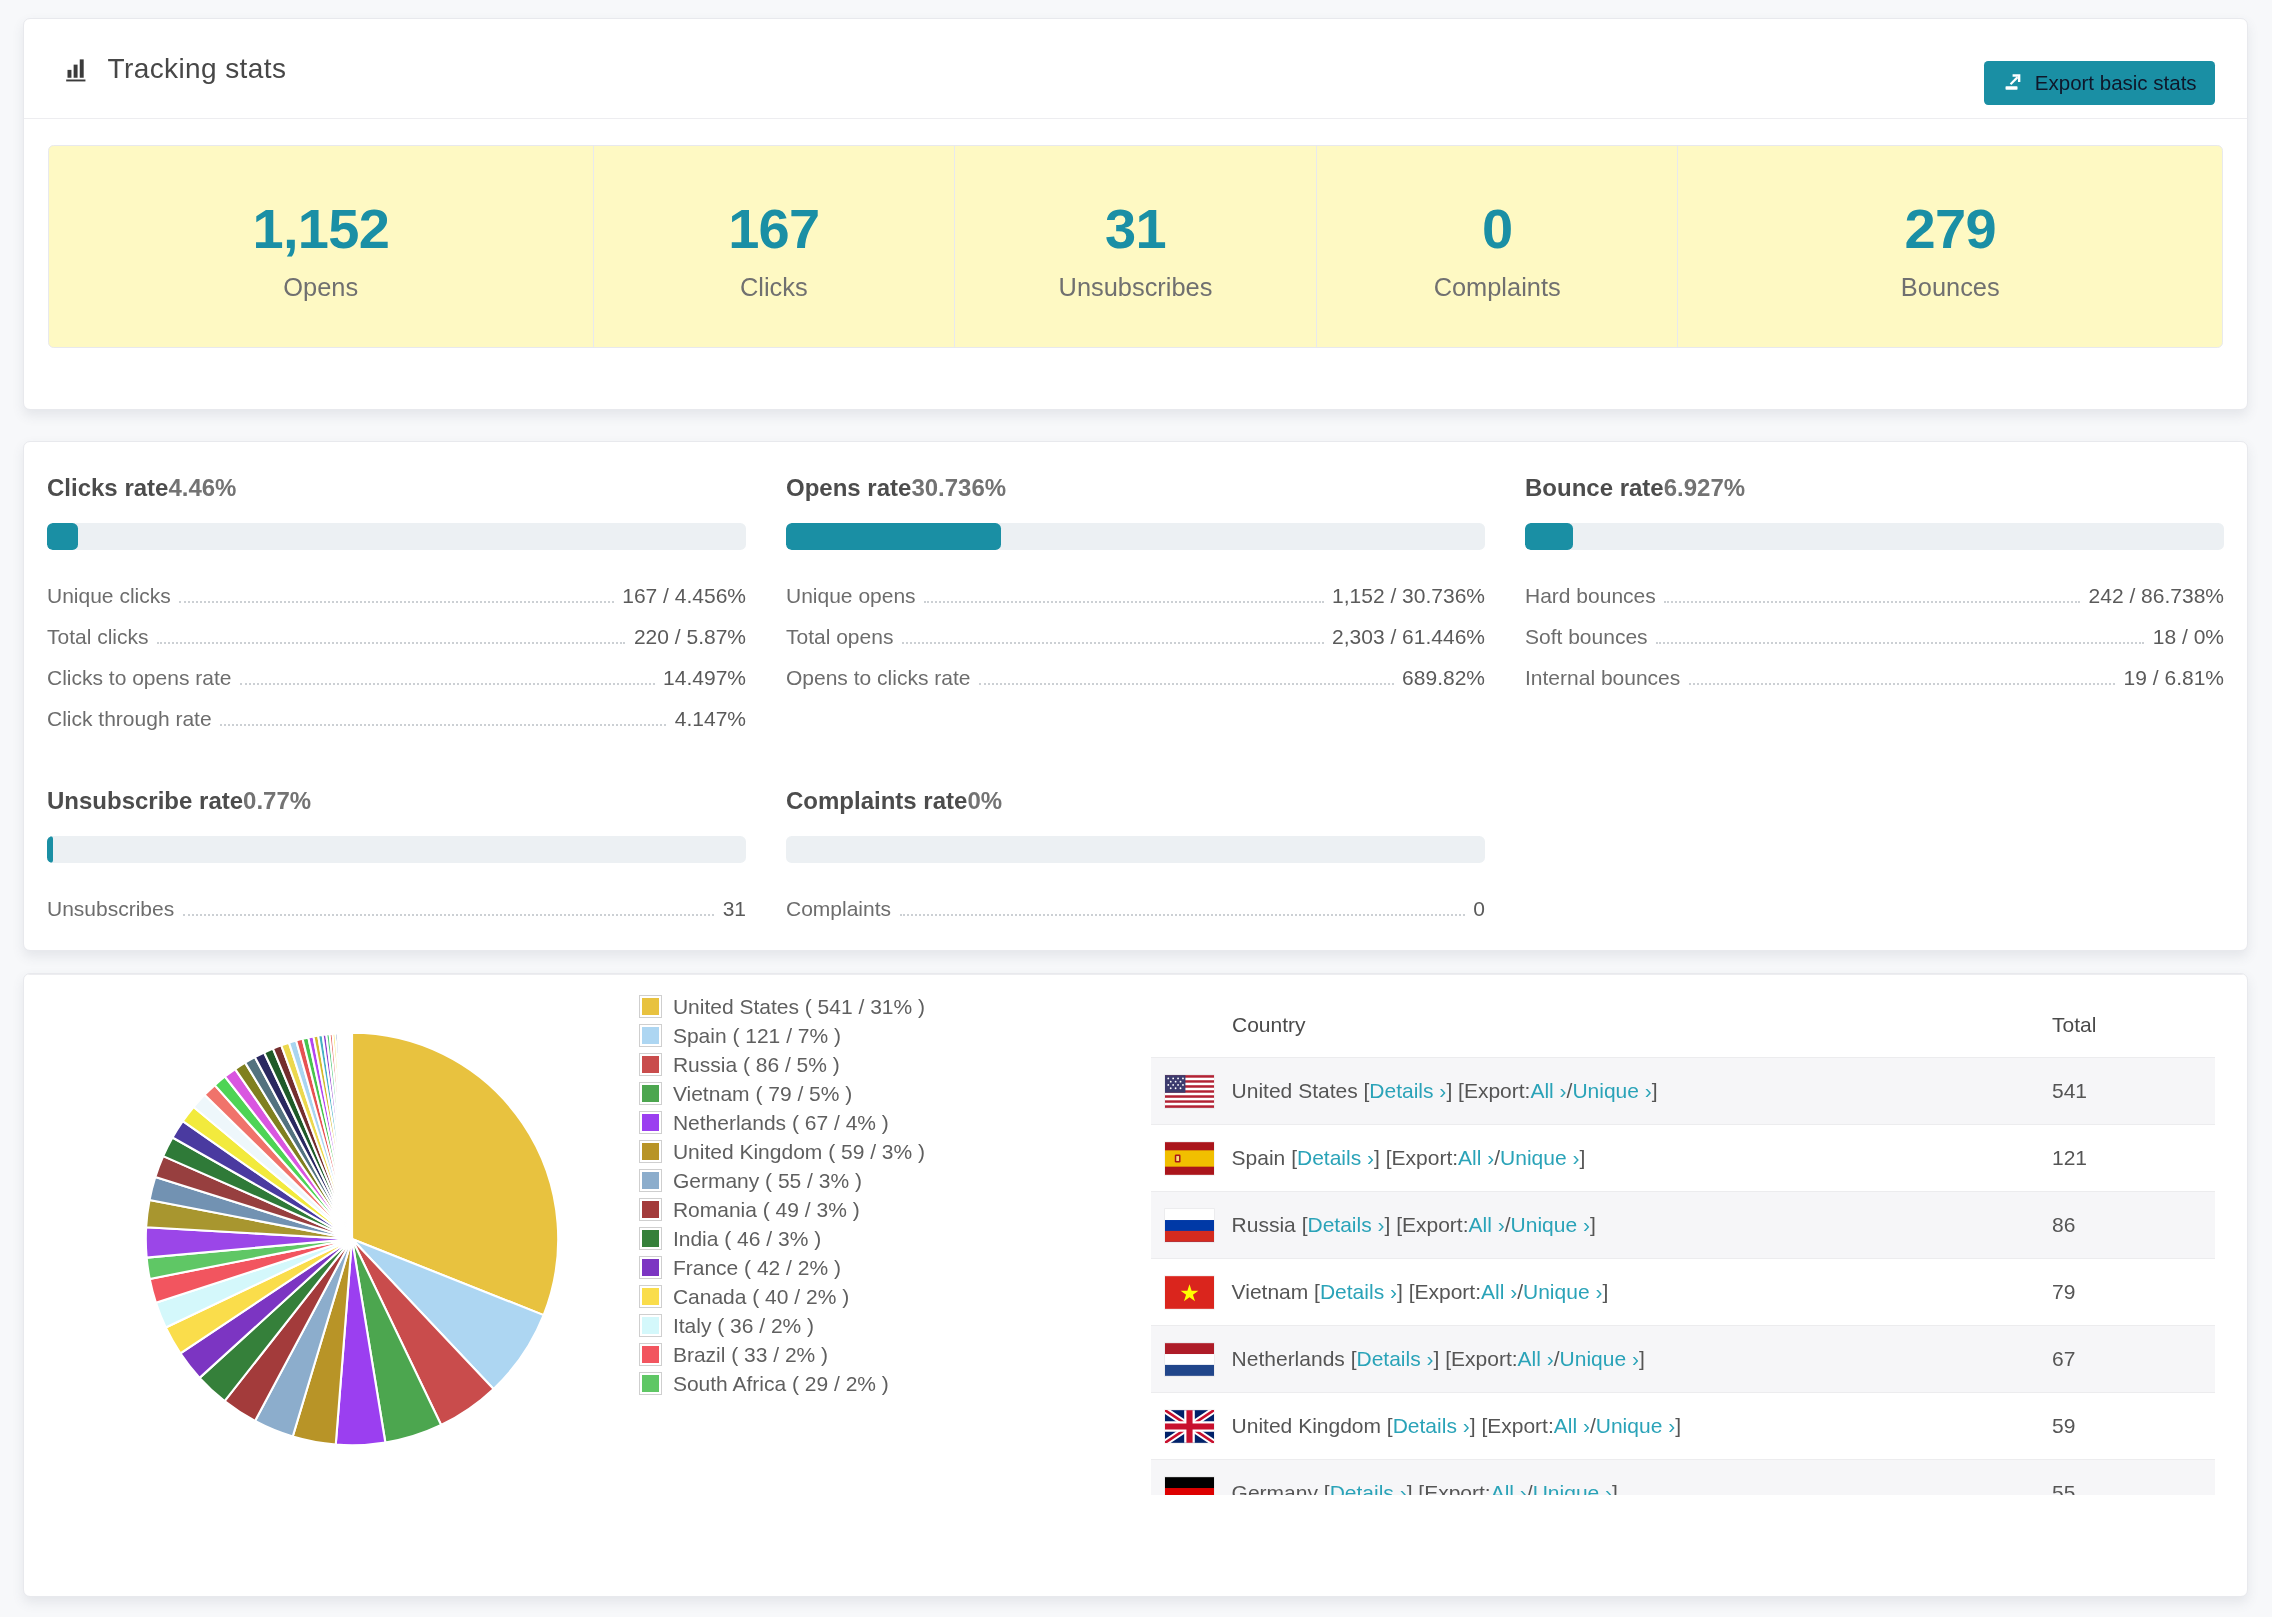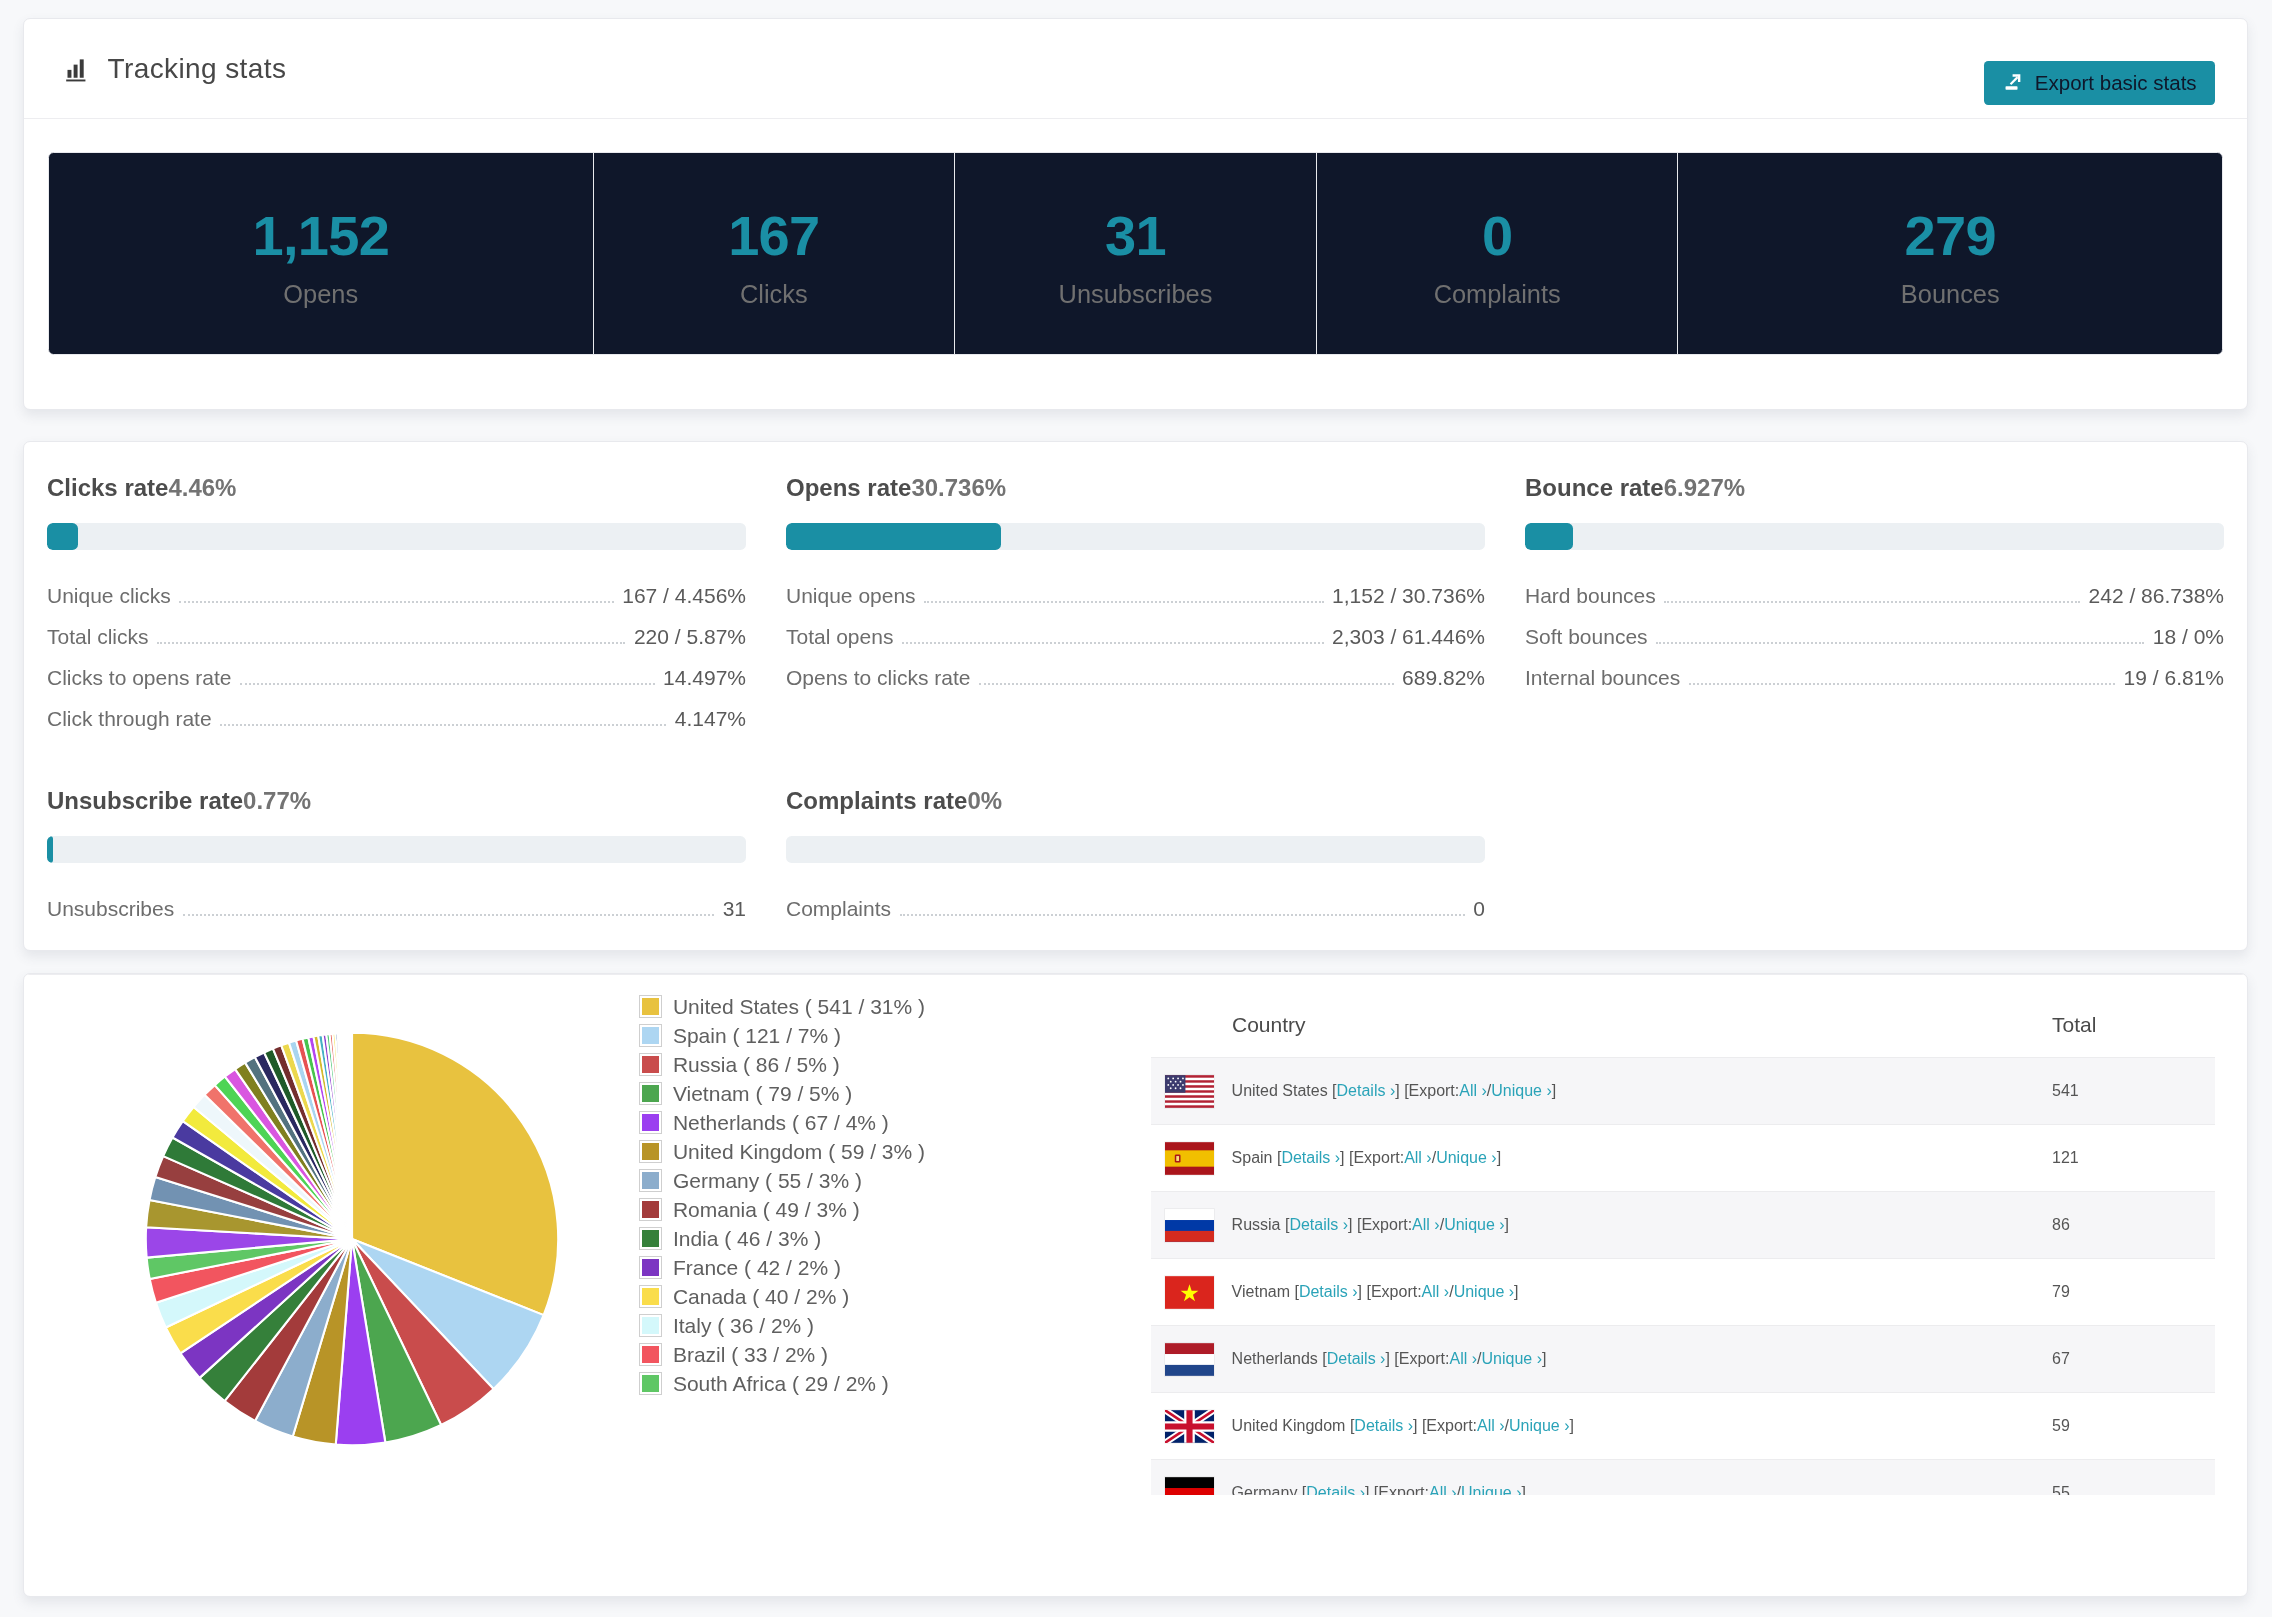--- a/index.html
+++ b/index.html
@@ -31,24 +31,24 @@
   
   .btn-export {
     position:absolute; right:32px; top:42px; height:44px;
     display:flex; align-items:center; gap:10px;
     background:#1a8fa4; color:#0f172a; border:none; border-radius:4.2px;
     padding:0 18.4px; font-size:20.5px; font-family:inherit; cursor:pointer;
   }
 
   
   .stats-row {
-    margin:33px 24px 0;
+    margin:26px 24px 0;
     display:flex;
     border:0.7px solid #e8e9ed; border-radius:5.6px;
-    height:203px; overflow:hidden; background:#0f172a;
+    height:203px; overflow:hidden; background:#fef9c3;
   }
   .stat-box {
     flex:1; display:flex; flex-direction:column; align-items:center; justify-content:center;
     border-right:0.7px solid #e8e9ed; padding-top:4.2px;
   }
   .stat-box:first-child, .stat-box:last-child { flex:1.507; }
   .stat-box:last-child { border-right:none; }
   .stat-value { font-size:56px; font-weight:700; color:#1a8fa5; letter-spacing:-0.7px; }
   .stat-label { font-size:25.4px; color:#707070; margin-top:11.3px; }
 
@@ -76,21 +76,21 @@
   .legend { position:absolute; left:615px; top:17px; list-style:none; }
   .legend li { display:flex; align-items:center; height:29px; }
   .swatch { width:22.6px; height:22.6px; border:1.4px solid #cfcfcf; background:#fff; padding:2.1px; margin-right:11.3px; flex:none; }
   .swatch i { display:block; width:100%; height:100%; }
   .legend .txt { font-size:21px; color:#5f5f5f; white-space:nowrap; }
 
   .geo-table { position:absolute; left:1127px; top:17px; width:1064px; height:503px; overflow:hidden; }
   .t-head { display:flex; align-items:center; height:65px; font-size:21px; color:#4a4a4a; }
   .t-head .c-country { flex:1; padding-left:81px; }
   .t-head .c-total { width:163px; }
-  .t-row { display:flex; align-items:center; height:67px; font-size:16px; color:#555; border-top:0.7px solid #ececee;gap:36px; }
+  .t-row { display:flex; align-items:center; height:67px; font-size:21px; color:#555; border-top:0.7px solid #ececee;gap:36px; }
   .t-row:nth-child(odd) { background:#f6f6f8; }
   .t-row .name-cell { flex:1; display:flex; align-items:center; padding-left:14px; white-space:nowrap; }
   .t-row .flag { width:49px; height:33px; margin-right:17.6px; flex:none; box-shadow:0 0 0 0.7px rgba(0,0,0,.06); }
   .t-row .flag svg { display:block; width:100%; height:100%; }
   .t-row .total-cell { width:163px; }
   .t-row a { color:#2aa3b8; text-decoration:none; cursor:pointer; }
   .t-row .dim { color:#555; }
 </style>
 </head>
 <body>

